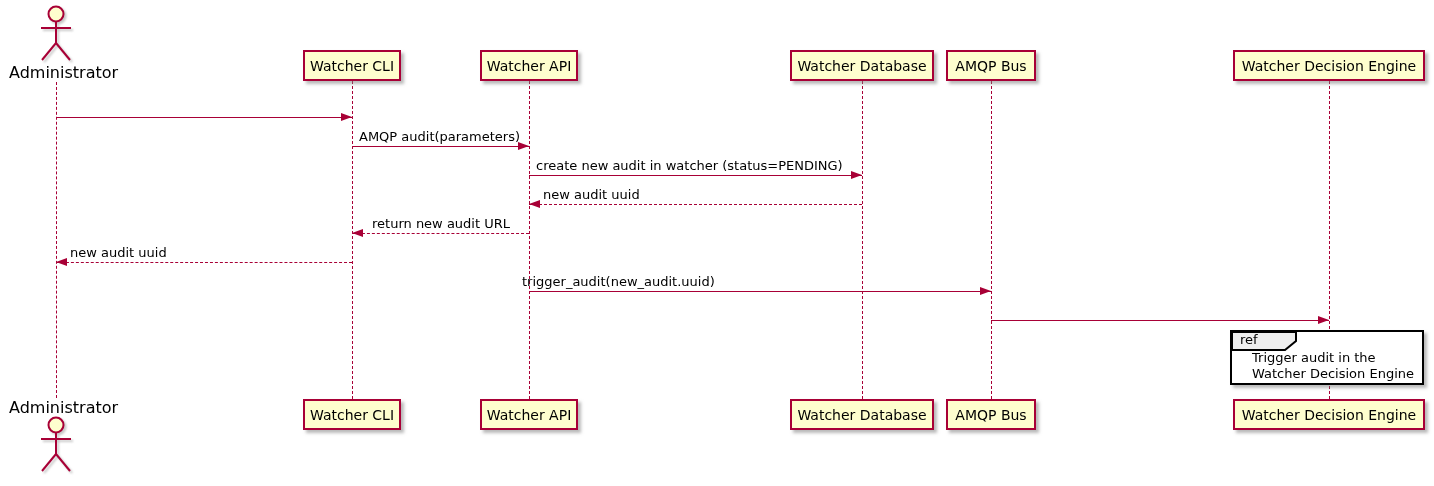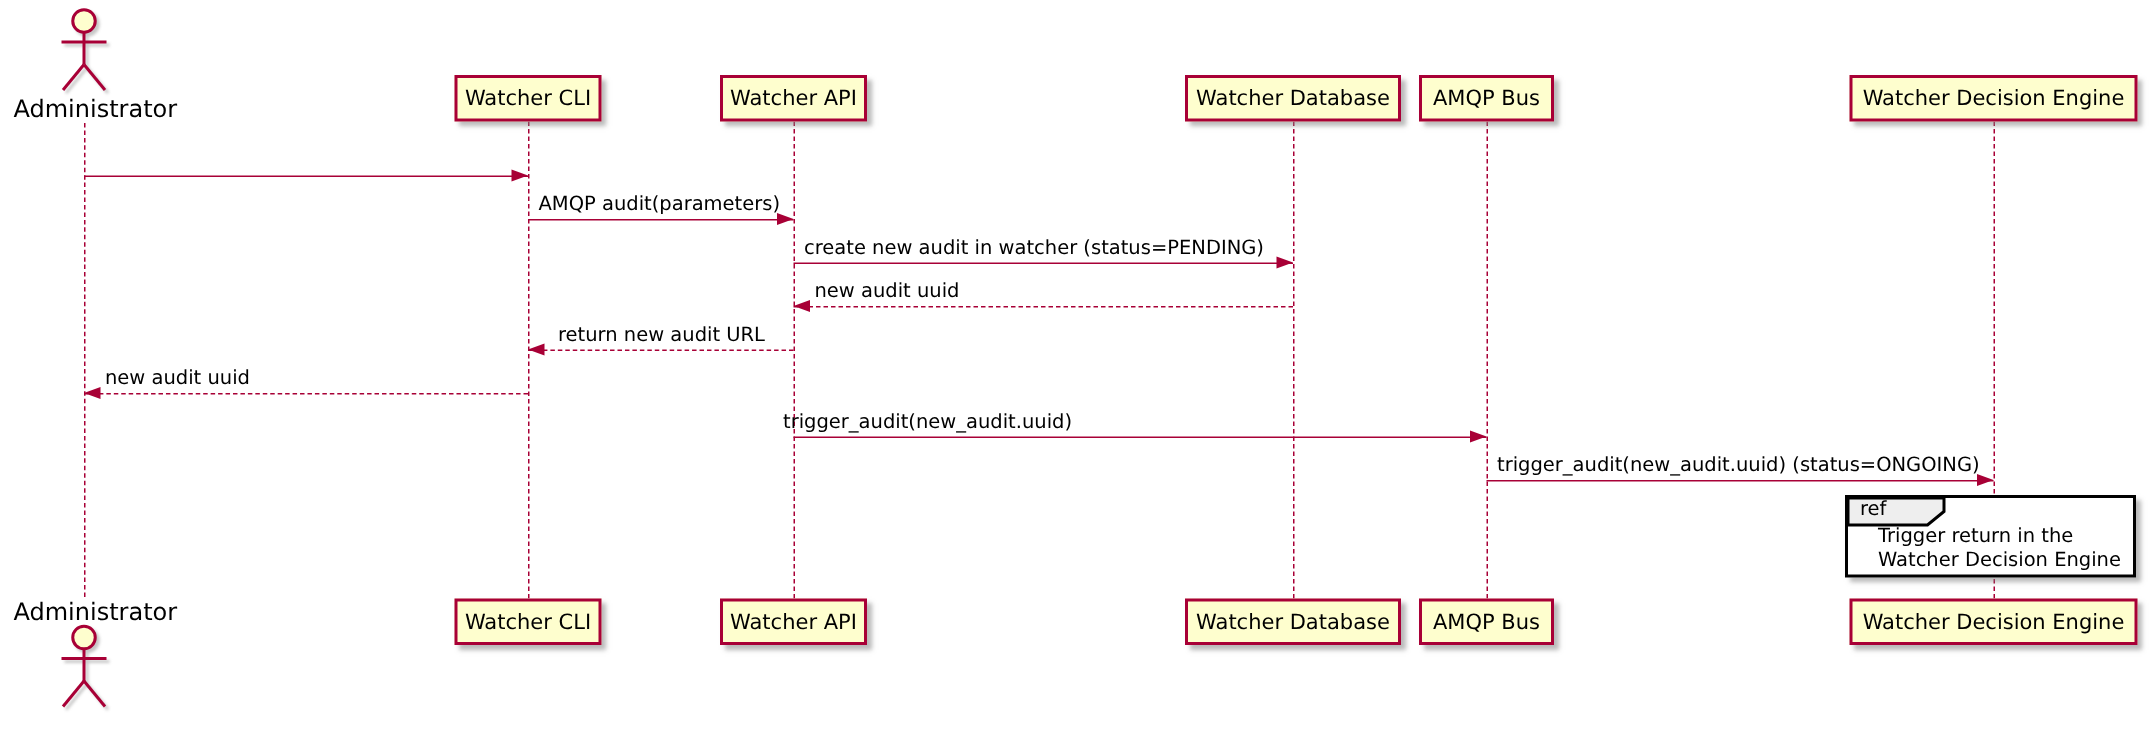--- a/index.html
+++ b/index.html
@@ -90,30 +90,29 @@
   <span class="head head-left" style="left:352px; top:229px;"></span>
 
   <div class="msg-label" style="left:70px; top:245px;">new audit uuid</div>
   <div class="msg-line dashed" style="left:56px; top:262px; width:296px;"></div>
   <span class="head head-left" style="left:56px; top:258px;"></span>
 
   <div class="msg-label" style="left:510px; top:274px;margin-left:12px;">trigger_audit(new_audit.uuid)</div>
   <div class="msg-line solid" style="left:529px; top:291px; width:462px;"></div>
   <span class="head head-right" style="left:980px; top:287px;"></span>
 
-  <div class="msg-label" style="left:998px; top:303px;">trigger_audit(new_audit.uuid) (status=ONGOING)</div>
   <div class="msg-line solid" style="left:991px; top:320px; width:338px;"></div>
   <span class="head head-right" style="left:1318px; top:316px;"></span>
 
   <div class="ref-box">
     <svg class="ref-header" width="72" height="21" viewBox="0 0 72 21">
       <path d="M1,1 H65 V10 L54,19 H1 Z" fill="#EEEEEE" stroke="#000000" stroke-width="2"></path>
     </svg>
     <div class="ref-keyword">ref</div>
-    <div class="ref-line" style="top:18px;">Trigger return in the</div>
+    <div class="ref-line" style="top:18px;">Trigger audit in the</div>
     <div class="ref-line" style="top:34px;">Watcher Decision Engine</div>
   </div>
 
   <div class="pbox" style="left:303px; top:399px; width:98px;">
     <span>Watcher CLI</span>
   </div>
   <div class="pbox" style="left:480px; top:399px; width:98px;">
     <span>Watcher API</span>
   </div>
   <div class="pbox" style="left:790px; top:399px; width:144px;">

